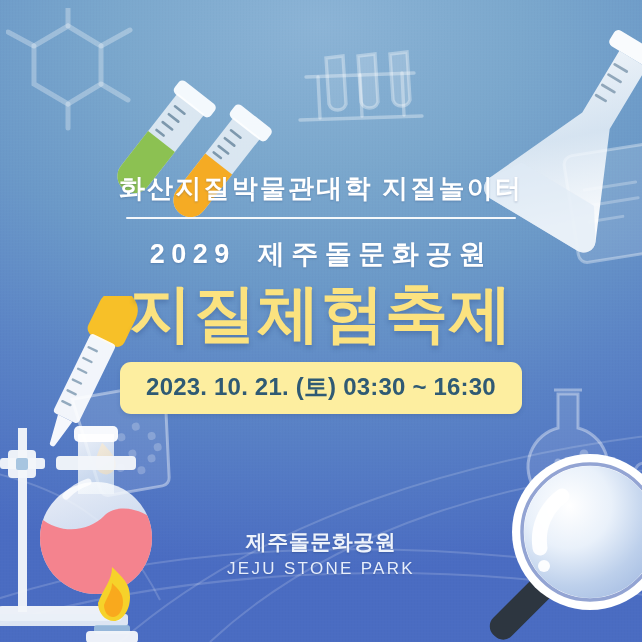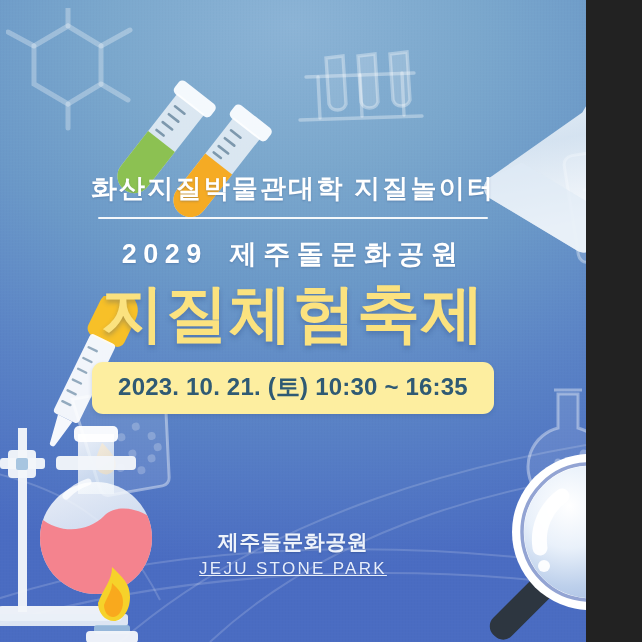--- a/index.html
+++ b/index.html
@@ -5,21 +5,21 @@
 <style>
   html, body {
     margin: 0;
     padding: 0;
     background: #222;
   }
   * { box-sizing: border-box; }
 
   .poster {
     position: relative;
-    width: 586px;
+    width: 642px;
     height: 642px;
     overflow: hidden;
     font-family: "Liberation Sans", "DejaVu Sans", sans-serif;
     background:
       radial-gradient(120% 85% at 50% 4%,  #8cb4d6 0%, #7ba8cd 26%, #6b99c8 48%, #5b84c6 70%, #4a6cc2 100%),
       linear-gradient(180deg, #85aed2 0%, #6f9cca 45%, #5179c4 78%, #4767c0 100%);
   }
 
   
   .noise {
@@ -115,21 +115,20 @@
     letter-spacing: .5px;
     text-shadow: 0 1px 2px rgba(30,55,110,.35);
   }
   .logo-en {
     margin-top: 3px;
     color: #e7eefb;
     font-size: 17px;
     font-weight: normal;
     letter-spacing: 2.3px;
     text-shadow: 0 1px 2px rgba(30,55,110,.30);
-    text-decoration: underline;
   }
 </style>
 </head>
 <body>
 
 <div class="poster">
 
   <svg class="swoosh" width="642" height="642" viewBox="0 0 642 642" style="left:0;top:0;z-index:2;">
     <g fill="none" stroke="#ffffff" stroke-opacity="0.16" stroke-width="2">
       <path d="M-40 612 C 150 540, 430 528, 700 586"></path>
@@ -345,21 +344,21 @@
   <div class="content">
 
     <div class="kicker">화산지질박물관대학 지질놀이터</div>
 
     <div class="rule"></div>
 
     <div class="subtitle"><span>2029</span><span class="gap"></span><span>제주돌문화공원</span></div>
 
     <div class="maintitle">지질체험축제</div>
 
-    <div class="datebadge">2023. 10. 21. (토) 10:30 ~ 16:35</div>
+    <div class="datebadge">2023. 10. 21. (토) 03:30 ~ 16:30</div>
   </div>
 
   <div class="logo">
     <div class="logo-ko">제주돌문화공원</div>
     <div class="logo-en">JEJU STONE PARK</div>
   </div>
 
 </div>
 
 </body></html>

